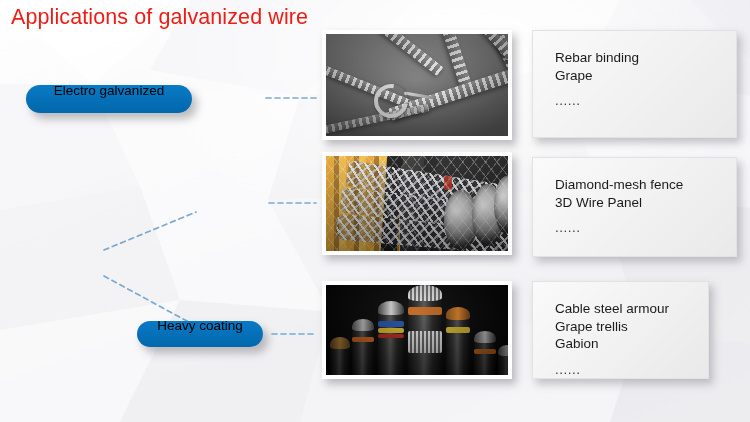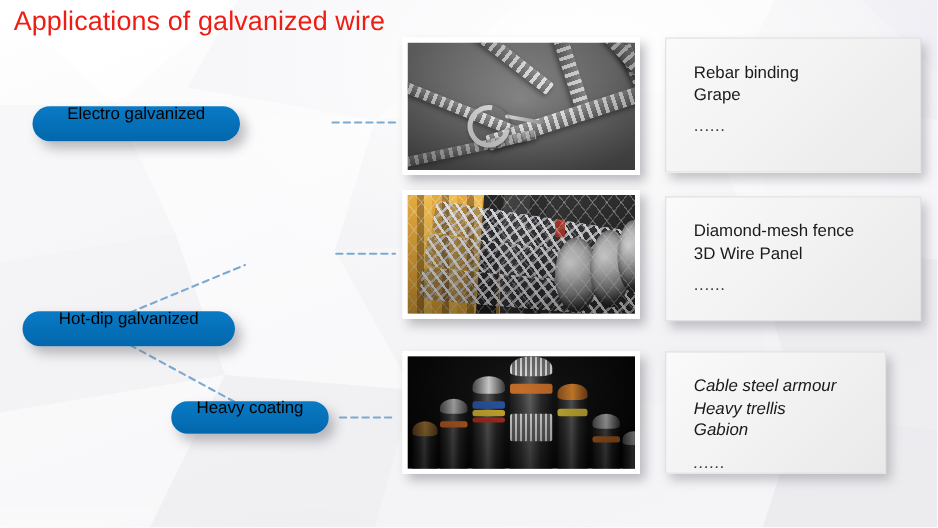--- a/index.html
+++ b/index.html
@@ -215,23 +215,20 @@
       <line x1="272" y1="334" x2="316" y2="334"></line>
       <line x1="104" y1="250" x2="196" y2="212"></line>
       <line x1="104" y1="276" x2="196" y2="326"></line>
     </g>
   </svg>
 
   <div class="pill" style="left:26px; top:85px; width:166px; height:28px;">
     <span>Electro galvanized</span>
   </div>
 
-  <div class="pill" style="left:18px; top:249px; width:170px; height:28px;">
-    <span>Hot-dip galvanized</span>
-  </div>
 
 
   <div class="pill" style="left:137px; top:321px; width:126px; height:26px;">
     <span>Heavy coating</span>
   </div>
 
   <div class="photo" style="left:322px; top:30px; width:190px; height:110px;">
     <div class="photo-inner ph-rebar">
       <div class="bar" style="left:-20px; top:-14px; width:150px; height:11px; transform:rotate(38deg);"></div>
       <div class="bar" style="left:-30px; top:46px; width:130px; height:9px; transform:rotate(22deg);"></div>
@@ -312,20 +309,20 @@
       <div class="ring" style="left:148px; top:64px; width:22px; height:5px; background:#c4671d;"></div>
 
       <div class="cable" style="left:172px; top:66px; width:18px; height:38px;"></div>
       <div class="cable-top" style="left:172px; top:60px; width:18px; height:11px;
            background:linear-gradient(90deg,#4a4a4a,#cfcfcf,#2e2e2e);"></div>
 
       <div style="position:absolute; inset:0; background:radial-gradient(ellipse at 50% 30%, rgba(255,255,255,.07) 0%, rgba(0,0,0,.55) 88%);"></div>
     </div>
   </div>
 
-  <div class="panel" style="left:532px; top:281px; width:177px; height:98px;font-style:italic;">
+  <div class="panel" style="left:532px; top:281px; width:177px; height:98px;">
     <div class="panel-line">Cable steel armour</div>
-    <div class="panel-line">Heavy trellis</div>
+    <div class="panel-line">Grape trellis</div>
     <div class="panel-line">Gabion</div>
     <div class="panel-ellipsis">......</div>
   </div>
 
 </div>
 
 </body></html>

